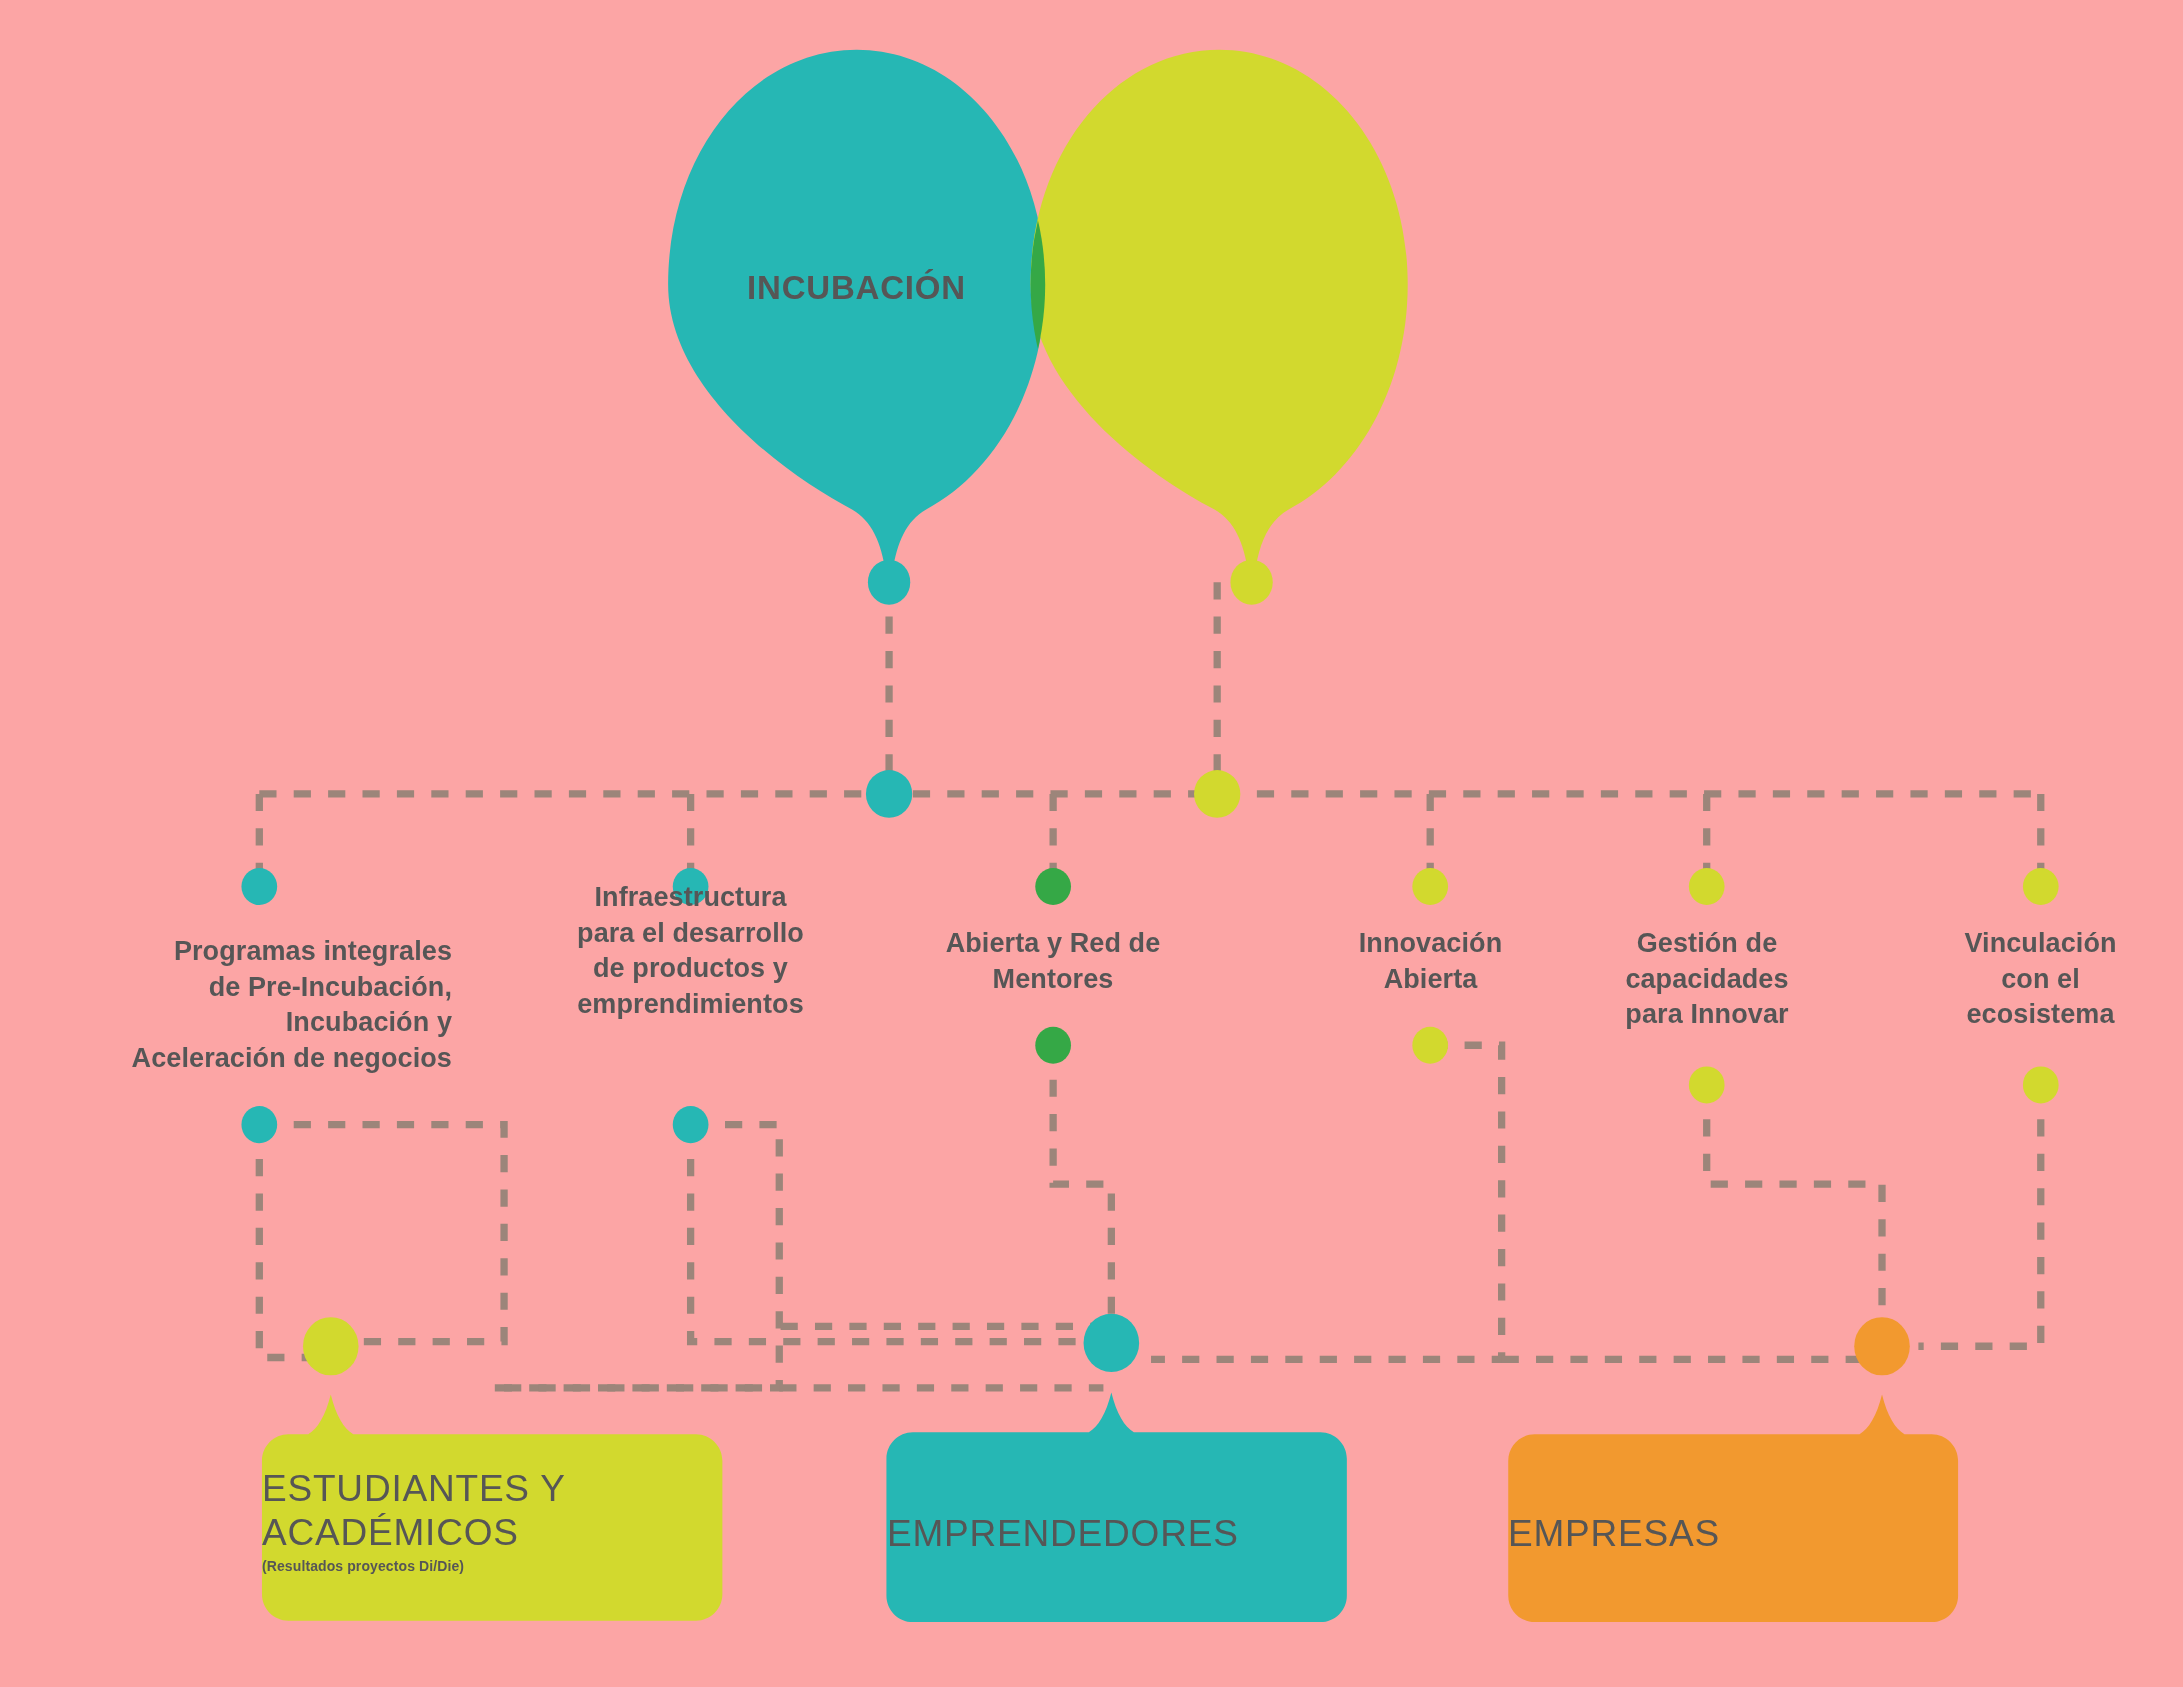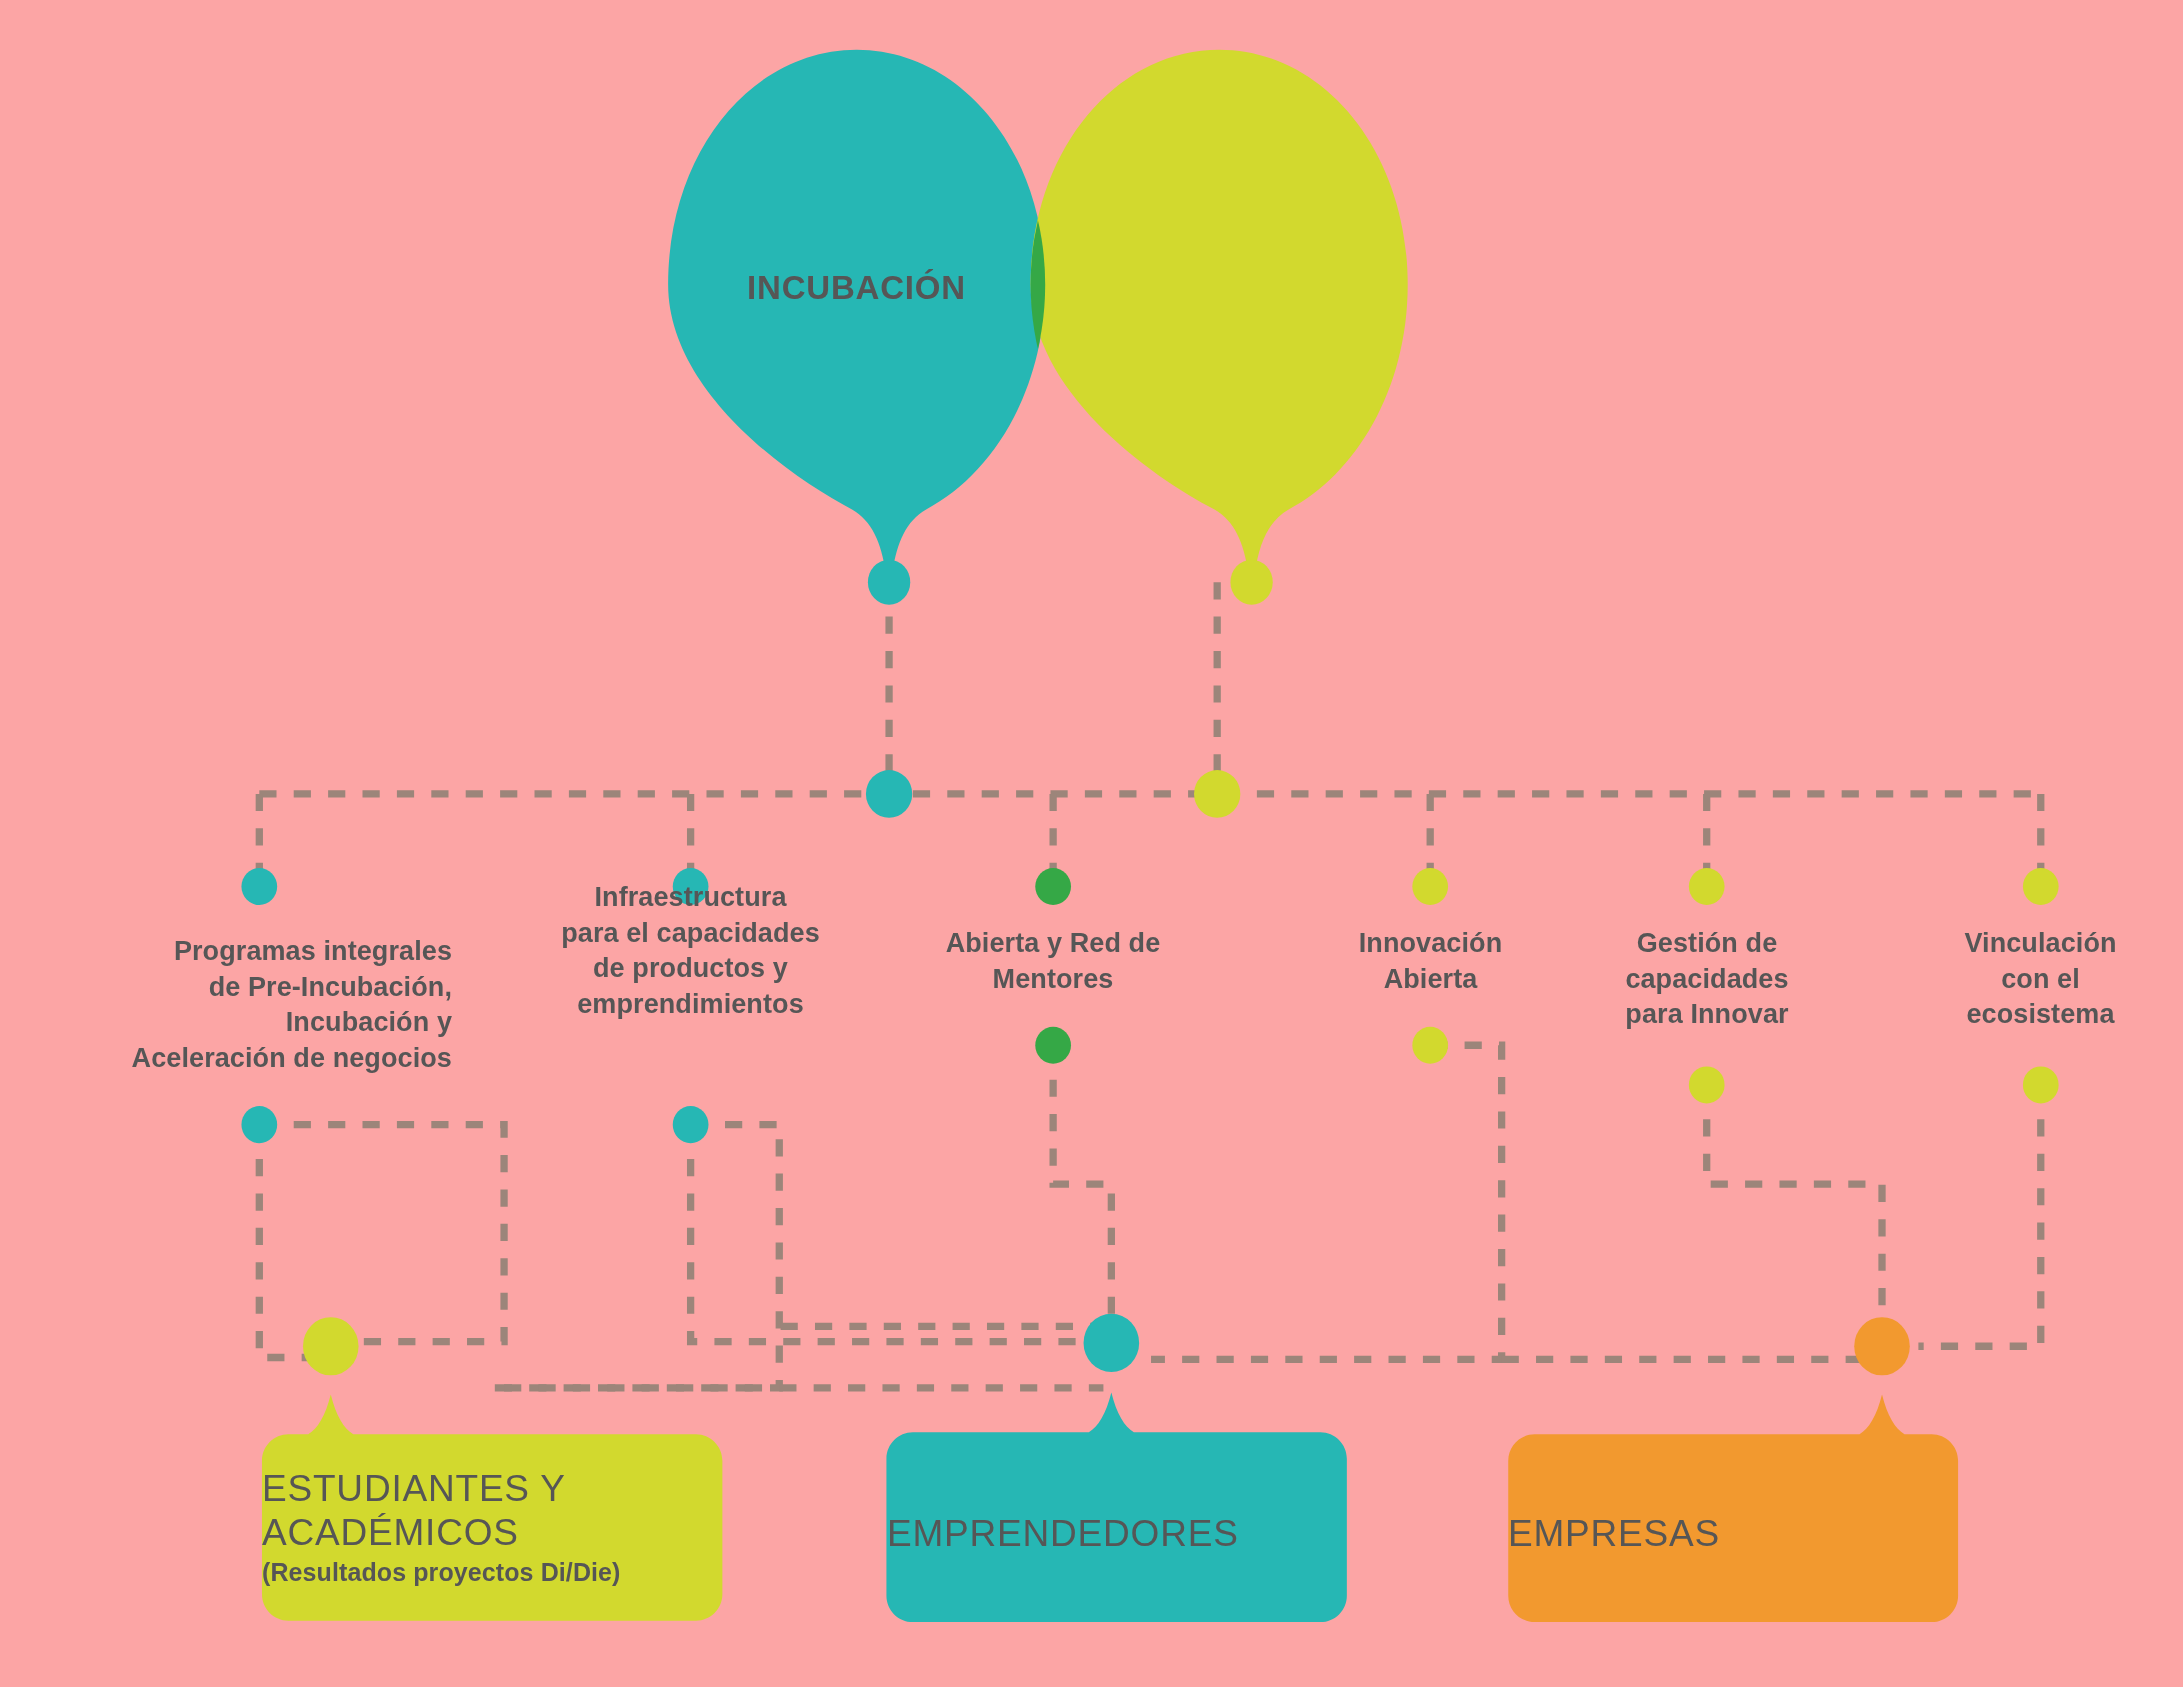--- a/index.html
+++ b/index.html
@@ -3,21 +3,21 @@
 <meta charset="utf-8">
 <style>
   html,body{margin:0;padding:0;background:#ffffff;}
   body{width:2183px;height:1687px;overflow:hidden;font-family:"Liberation Sans",sans-serif;}
   #stage{position:relative;width:2183px;height:1687px;background:#fca5a5;}
   svg.layer{position:absolute;left:0;top:0;width:2183px;height:1687px;}
   .lbl{position:absolute;text-align:center;color:#565656;font-family:"Liberation Sans",sans-serif;font-weight:bold;}
   .venn-label{font-size:33px;letter-spacing:0.8px;line-height:1.22;}
   .branch-label{font-size:27px;line-height:1.32;font-weight:bold;letter-spacing:0.1px;}
   .box-title{font-size:37px;letter-spacing:0.8px;line-height:1.18;}
-  .box-sub{font-size:25px;font-weight:bold;letter-spacing:0.1px;margin-top:4px;}
+  .box-sub{font-size:14px;font-weight:bold;letter-spacing:0.1px;margin-top:4px;}
   .boxtext{position:absolute;left:0;right:0;color:#565656;font-family:"Liberation Sans",sans-serif;}
 </style>
 </head>
 <body>
 
 <div id="stage">
 
   <svg class="layer" viewBox="0 0 3300 2550" xmlns="http://www.w3.org/2000/svg">
     <defs>
       <clipPath id="clipLeft">
@@ -163,21 +163,21 @@
 
   <div class="lbl branch-label" style="left:66px;top:934px;width:386px;text-align:right;">
     <div>Programas integrales</div>
     <div>de Pre-Incubación,</div>
     <div>Incubación y</div>
     <div>Aceleración de negocios</div>
   </div>
 
   <div class="lbl branch-label" style="left:517px;top:880px;width:347px;">
     <div>Infraestructura</div>
-    <div>para el capacidades</div>
+    <div>para el desarrollo</div>
     <div>de productos y</div>
     <div>emprendimientos</div>
   </div>
 
   <div class="lbl branch-label" style="left:896px;top:926px;width:314px;">
     <div>Abierta y Red de</div>
     <div>Mentores</div>
   </div>
 
   <div class="lbl branch-label" style="left:1277px;top:926px;width:307px;">

